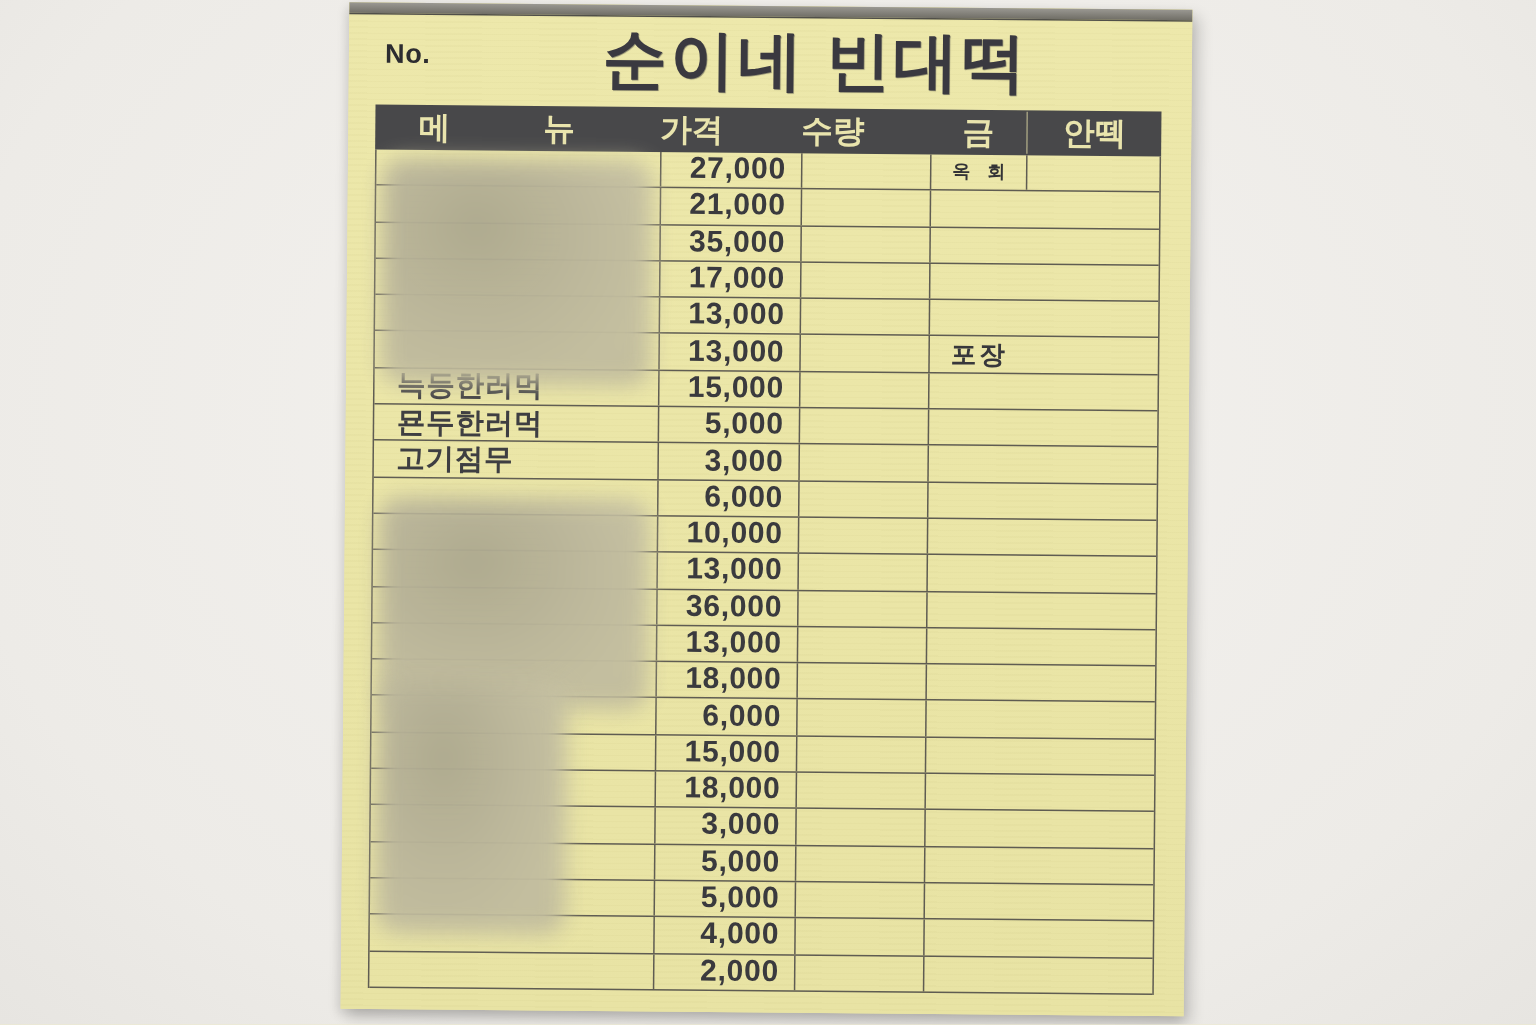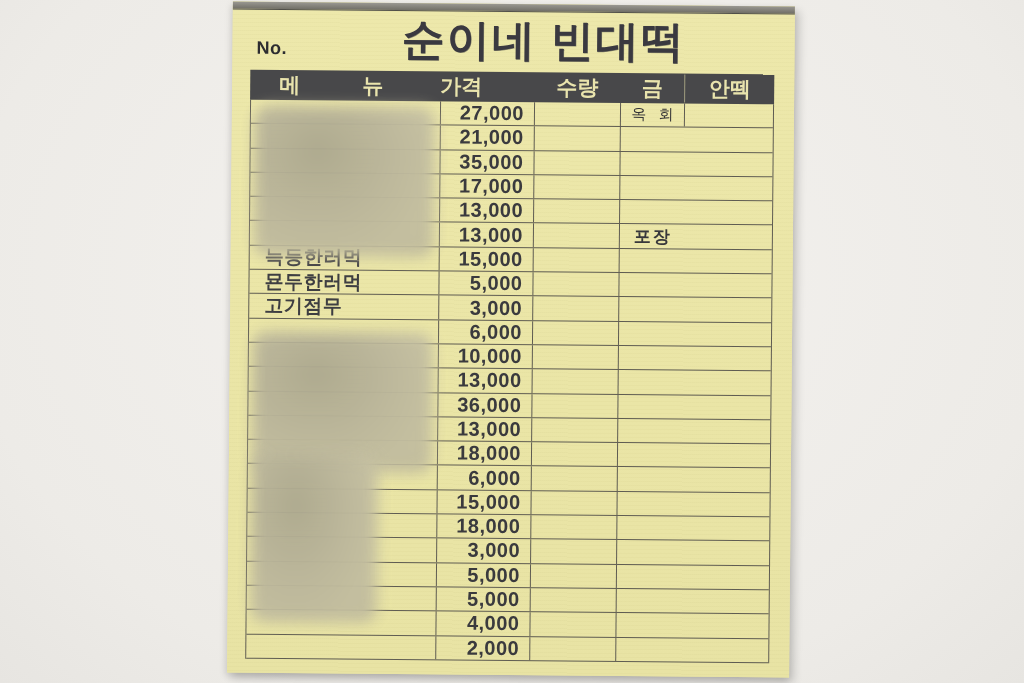--- a/index.html
+++ b/index.html
@@ -17,51 +17,51 @@
       linear-gradient(180deg,#ede8ab 0%, #eae5a6 60%, #e8e3a4 100%);
     transform:rotate(0.5deg);
     box-shadow:4px 5px 10px rgba(0,0,0,0.20), -2px 3px 7px rgba(0,0,0,0.10);
   }
   .paper-top-edge{
     position:absolute;top:0;left:0;right:0;height:7px;
     background:linear-gradient(180deg,#9a9892,#716f67);
     border-bottom:1px solid #504f49;
   }
   .no-label{
-    position:absolute;left:24px;top:36px;
+    position:absolute;left:24px;top:24px;
     font-size:18px;font-weight:bold;color:#2c2c30;letter-spacing:0.5px;text-align:right;
   }
   .title{
     position:absolute;top:8px;left:60px;right:0;text-align:center;
     font-size:43px;font-weight:bold;color:#3a3940;letter-spacing:2px;
     text-shadow:0.5px 0.5px 0.5px rgba(40,40,50,0.5);
     white-space:nowrap;
   }
   .order-table{position:absolute;left:18px;top:68px;width:524px;}
   .header-row{
     display:flex;height:30px;background:#48484a;color:#e9e4ad;
     font-weight:bold;font-size:21px;align-items:center;box-sizing:border-box;
   }
   .h-menu{width:190px;display:flex;align-items:center;padding-left:29px;gap:62px;box-sizing:border-box;}
   .h-price{width:94px;text-align:left;}
-  .h-qty{width:86px;text-align:center;}
+  .h-qty{width:86px;text-align:left;}
   .h-amount{width:64px;text-align:center;}
   .h-extra{width:90px;text-align:center;border-left:1px solid rgba(233,228,172,0.55);box-sizing:border-box;}
   .tbody{
     border-left:1px solid #5f5c52;border-right:1px solid #5f5c52;
   }
   .row{display:flex;height:24.3px;border-bottom:1px solid #5f5c52;box-sizing:border-box;}
   .cell{box-sizing:border-box;display:flex;align-items:center;}
   .c-menu{width:190px;border-right:1px solid #5f5c52;padding-left:15px;
     font-weight:bold;font-size:19px;color:#3e3e42;letter-spacing:0.5px;white-space:nowrap;overflow:hidden;}
   .c-price{width:94px;border-right:1px solid #5f5c52;justify-content:flex-end;padding-right:10px;
     font-weight:bold;font-size:20px;color:#3a3a3e;letter-spacing:0.5px;}
   .c-qty{width:86px;border-right:1px solid #5f5c52;}
   .c-amount{width:64px;border-right:1px solid #5f5c52;justify-content:center;
-    font-weight:normal;font-size:15px;color:#333336;letter-spacing:4px;white-space:nowrap;overflow:hidden;padding-left:4px;}
+    font-weight:bold;font-size:12px;color:#333336;letter-spacing:4px;white-space:nowrap;overflow:hidden;padding-left:4px;}
   .c-last{flex:1;}
   .c-merged{flex:1;padding-left:14px;font-weight:bold;font-size:17px;color:#37373b;letter-spacing:2px;}
   .redact{
     position:absolute;border-radius:14px;filter:blur(7px);opacity:0.96;
     background:
       radial-gradient(ellipse at 35% 30%, rgba(168,164,140,0.85) 0%, rgba(185,180,154,0.7) 45%, rgba(200,195,165,0.45) 75%, rgba(210,205,170,0.2) 100%),
       linear-gradient(180deg,#c6c1a2,#bdb899);
   }
   .redact-top{left:23px;top:104px;width:180px;height:150px;}
   .redact-mid{left:23px;top:330px;width:180px;height:140px;}

